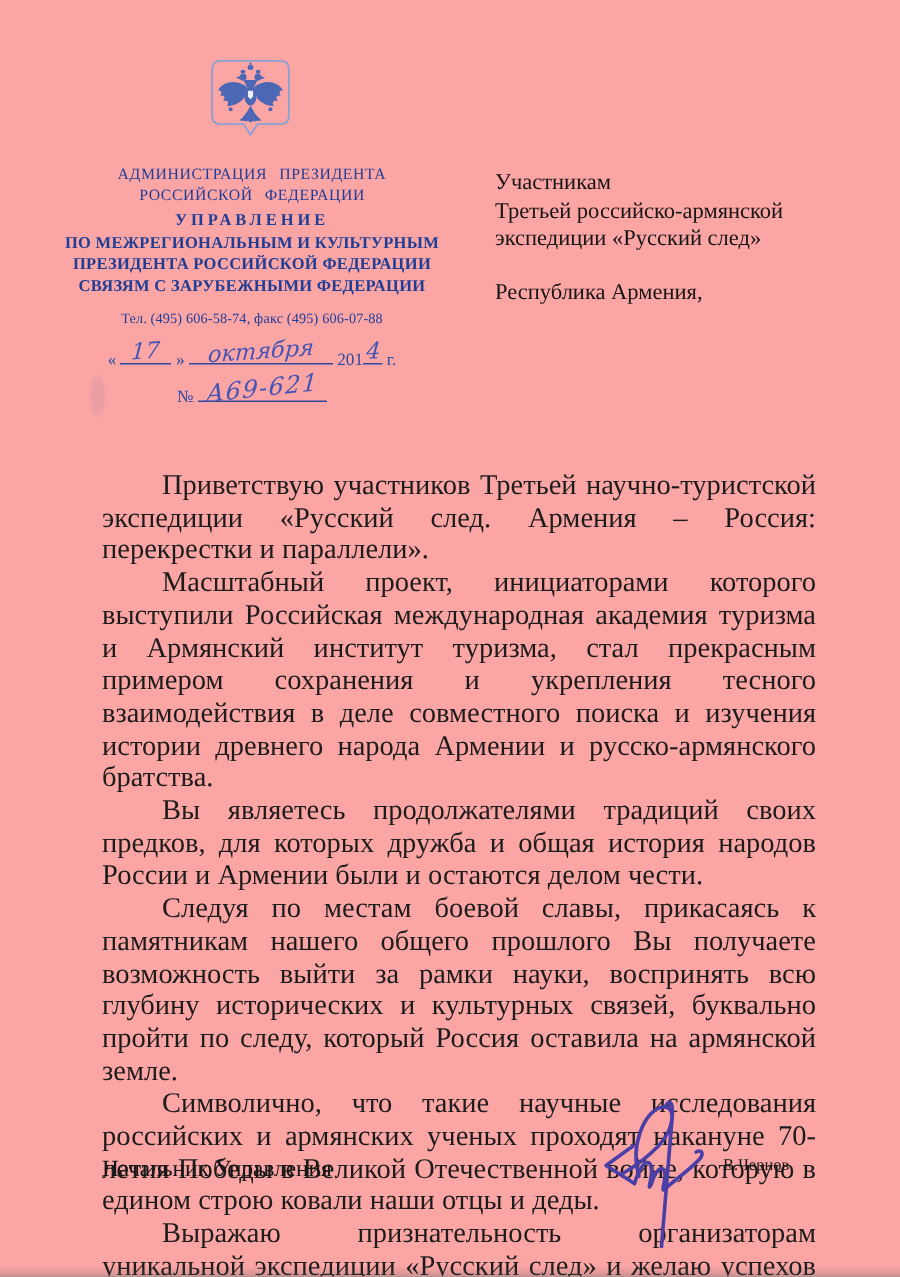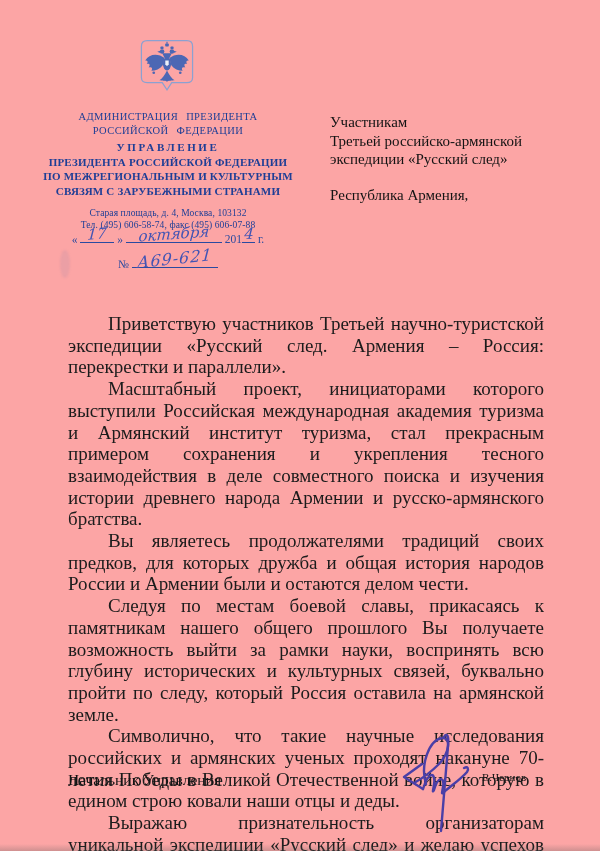--- a/index.html
+++ b/index.html
@@ -78,26 +78,25 @@
     </svg>
   </div>
 
   <div class="lh">
     <div class="org">
       <div>АДМИНИСТРАЦИЯ ПРЕЗИДЕНТА</div>
       <div>РОССИЙСКОЙ ФЕДЕРАЦИИ</div>
     </div>
     <div class="dept">
       <div class="first">УПРАВЛЕНИЕ</div>
+      <div>ПО МЕЖРЕГИОНАЛЬНЫМ И КУЛЬТУРНЫМ</div>
       <div>ПРЕЗИДЕНТА РОССИЙСКОЙ ФЕДЕРАЦИИ</div>
-      <div>ПО МЕЖРЕГИОНАЛЬНЫМ И КУЛЬТУРНЫМ</div>
-      <div>СВЯЗЯМ С ЗАРУБЕЖНЫМИ СТРАНАМИ</div>
+      <div>СВЯЗЯМ С ЗАРУБЕЖНЫМИ ФЕДЕРАЦИИ</div>
     </div>
     <div class="addr">
-      <div>Старая площадь, д. 4, Москва, 103132</div>
       <div>Тел. (495) 606-58-74, факс (495) 606-07-88</div>
     </div>
   </div>
 
   <div class="dateline">
     <span>«</span>
     <span class="slot slot-day"><span class="hand">17</span></span>
     <span>»</span>
     <span class="slot slot-month"><span class="hand">октября</span></span>
     <span>201</span><span class="slot slot-digit"><span class="hand">4</span></span>

